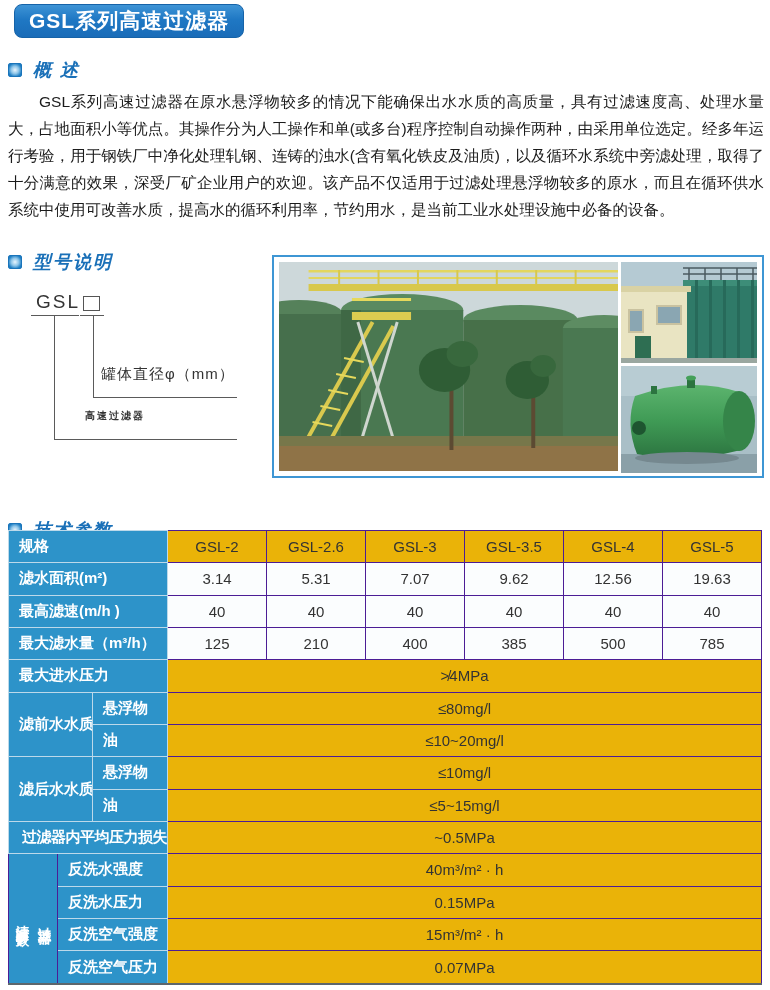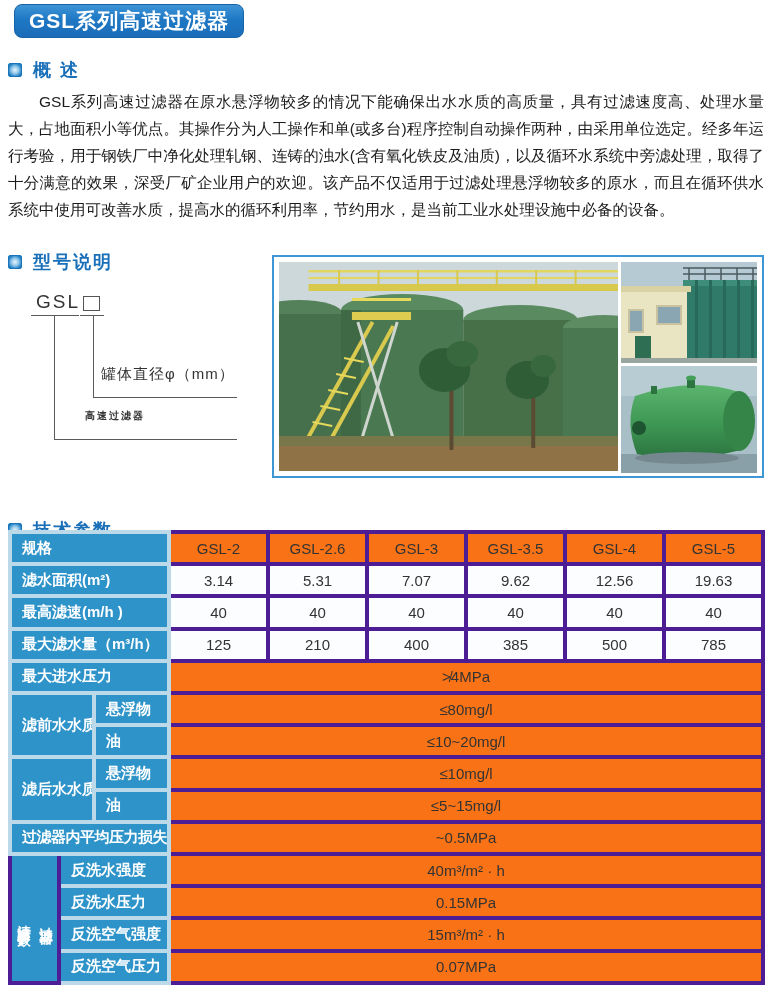--- a/index.html
+++ b/index.html
@@ -19,21 +19,21 @@
     background:linear-gradient(180deg,#3e94d6 0%,#1f78c4 45%,#1a6cb8 100%);
     border:1px solid #1663a8; border-radius:8px;
     color:#fff; font-size:21px; font-weight:bold; letter-spacing:1px;
     display:flex; align-items:center; justify-content:center;
   }
 
   
   .section-heading {
     position:absolute; left:8px;
     display:flex; align-items:center; gap:11px;
-    color:#1a70b8; font-size:18px; font-weight:bold; letter-spacing:2px;
+    color:#1a70b8; font-size:18px; font-weight:bold; letter-spacing:2px;font-style:italic;
   }
   .icon-square {
     width:14px; height:14px; border-radius:2px;
     background:radial-gradient(circle at 50% 50%, #e8f5fd 0%, #8cc4e8 45%, #1d7ec4 80%);
     border:1px solid #1a74ba;
     flex:0 0 auto;
   }
   #heading-overview { top:58px; }
   #heading-model    { top:250px; }
   #heading-specs    { top:518px; }
@@ -71,32 +71,32 @@
   .photo-right .ph { flex:1 1 50%; }
 
   
   table.specs {
     position:absolute; left:8px; top:530px; width:754px; height:455px;
     border-collapse:collapse; table-layout:fixed;
     border:1px solid #7c868d; border-bottom:2px solid #5d666c;
     font-size:15px;
   }
   table.specs th, table.specs td {
-    border:4px solid #4c1d95;
+    border:1px solid #4c1d95;
     text-align:center; vertical-align:middle;
     overflow:hidden; white-space:nowrap;
   }
   table.specs th.lbl {
     background:#2d93c9; color:#fff; font-weight:bold;
     text-align:left; padding-left:10px;
     border-color:#bcd9ea;
     font-size:15px;
   }
   table.specs th.lbl-long { letter-spacing:-0.5px; padding-left:6px;text-align:right; }
-  td.v-blue  { background:#f97316; color:#333; }
+  td.v-blue  { background:#eab308; color:#333; }
   td.v-white { background:#fbfdfe; color:#333; }
   th.vert-cell { background:#2d93c9; border-color:#bcd9ea; padding:0; }
   .vert-wrap {
     height:100%; display:flex; align-items:center; justify-content:center; gap:4px;
   }
   .vert-col {
     writing-mode:vertical-rl; text-orientation:upright;
     color:#fff; font-weight:bold; font-size:13.5px; letter-spacing:2px;
   }
 </style>

